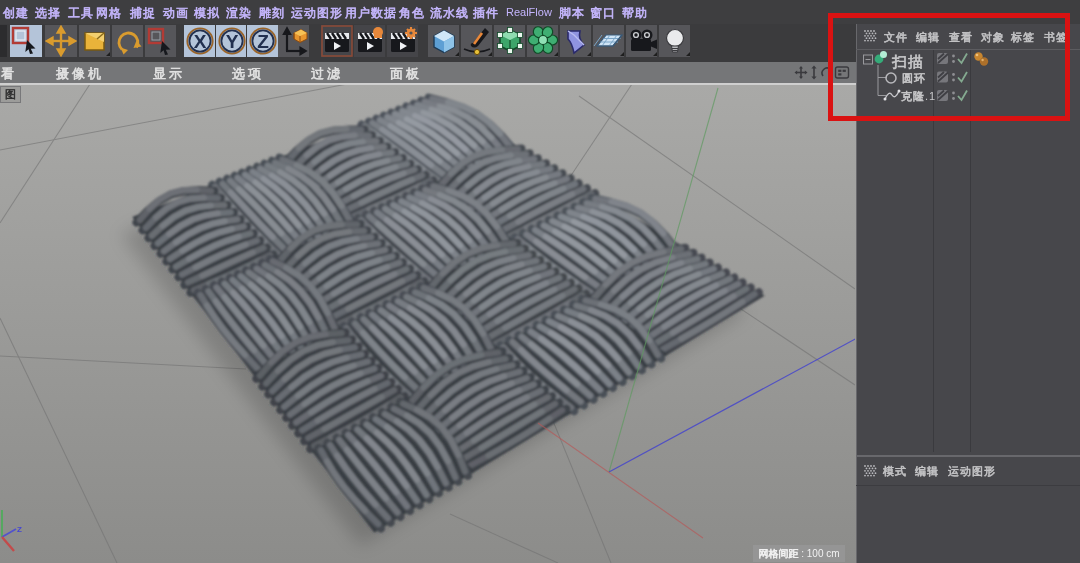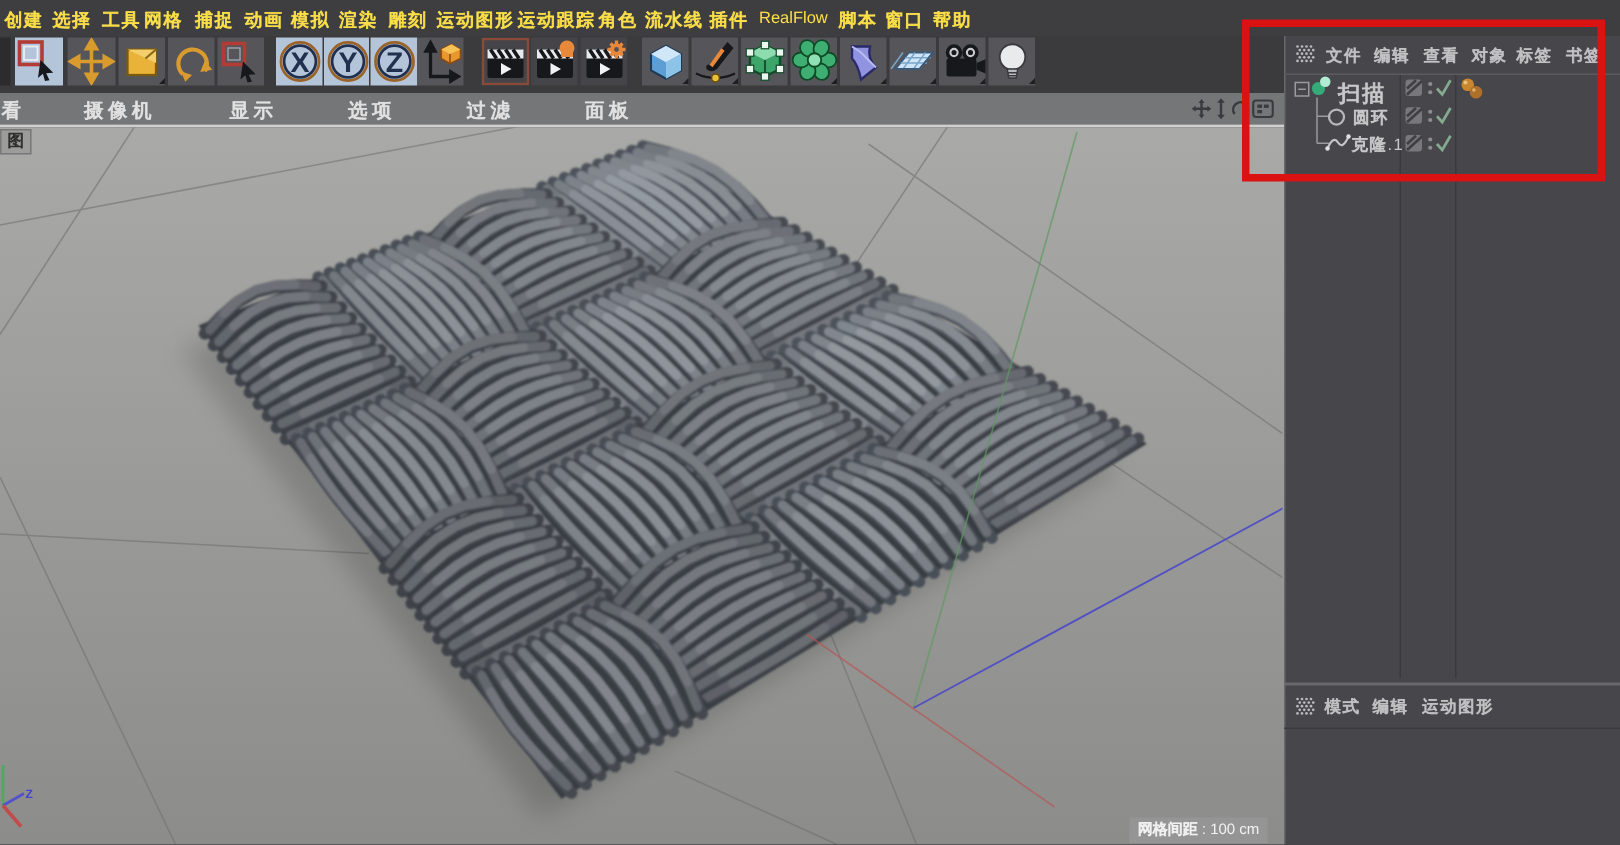--- a/index.html
+++ b/index.html
@@ -1,35 +1,35 @@
 <!DOCTYPE html>
 <html><head><meta charset="utf-8"><style>
 *{margin:0;padding:0;box-sizing:border-box}
 body{width:1080px;height:563px;position:relative;overflow:hidden;font-family:"Liberation Sans",sans-serif;background:#46464a}
 .cjk{-webkit-text-stroke:0.55px currentColor;text-shadow:0 0 1px rgba(200,200,200,0.35)}
-.mi{position:absolute;top:5px;font-size:12px;color:#fde047;letter-spacing:1px;white-space:nowrap}
+.mi{position:absolute;top:5px;font-size:12px;color:#c4b5fd;letter-spacing:1px;white-space:nowrap}
 .vi{position:absolute;top:3px;font-size:13px;color:#e2e2e2;letter-spacing:3px;white-space:nowrap}
 .pi{position:absolute;top:50%;transform:translateY(-50%);font-size:11px;color:#c2c2c4;letter-spacing:1px;white-space:nowrap}
 .tile{position:absolute;top:1px;height:32px}
 .tile svg{display:block}
 </style></head>
 <body>
 
 <div style="position:absolute;left:0;top:0;width:1080px;height:24px;background:#3e3e40">
     <span style="left:3px" class="mi cjk">创建</span>
     <span style="left:35px" class="mi cjk">选择</span>
     <span style="left:68px" class="mi cjk">工具</span>
     <span style="left:96px" class="mi cjk">网格</span>
     <span style="left:130px" class="mi cjk">捕捉</span>
     <span style="left:163px" class="mi cjk">动画</span>
     <span style="left:194px" class="mi cjk">模拟</span>
     <span style="left:226px" class="mi cjk">渲染</span>
     <span style="left:259px" class="mi cjk">雕刻</span>
     <span style="left:291px" class="mi cjk">运动图形</span>
-    <span style="left:345px" class="mi cjk">运动跟踪</span>
+    <span style="left:345px" class="mi cjk">用户数据</span>
     <span style="left:399px" class="mi cjk">角色</span>
     <span style="left:430px" class="mi cjk">流水线</span>
     <span style="left:473px" class="mi cjk">插件</span>
     <span style="left:506px;letter-spacing:0;font-size:11px;top:6px" class="mi">RealFlow</span>
     <span style="left:559px" class="mi cjk">脚本</span>
     <span style="left:590px" class="mi cjk">窗口</span>
     <span style="left:622px" class="mi cjk">帮助</span>
   </div>
 
 <div style="position:absolute;left:0;top:24px;width:856px;height:38px;background:#3b3b3d">

